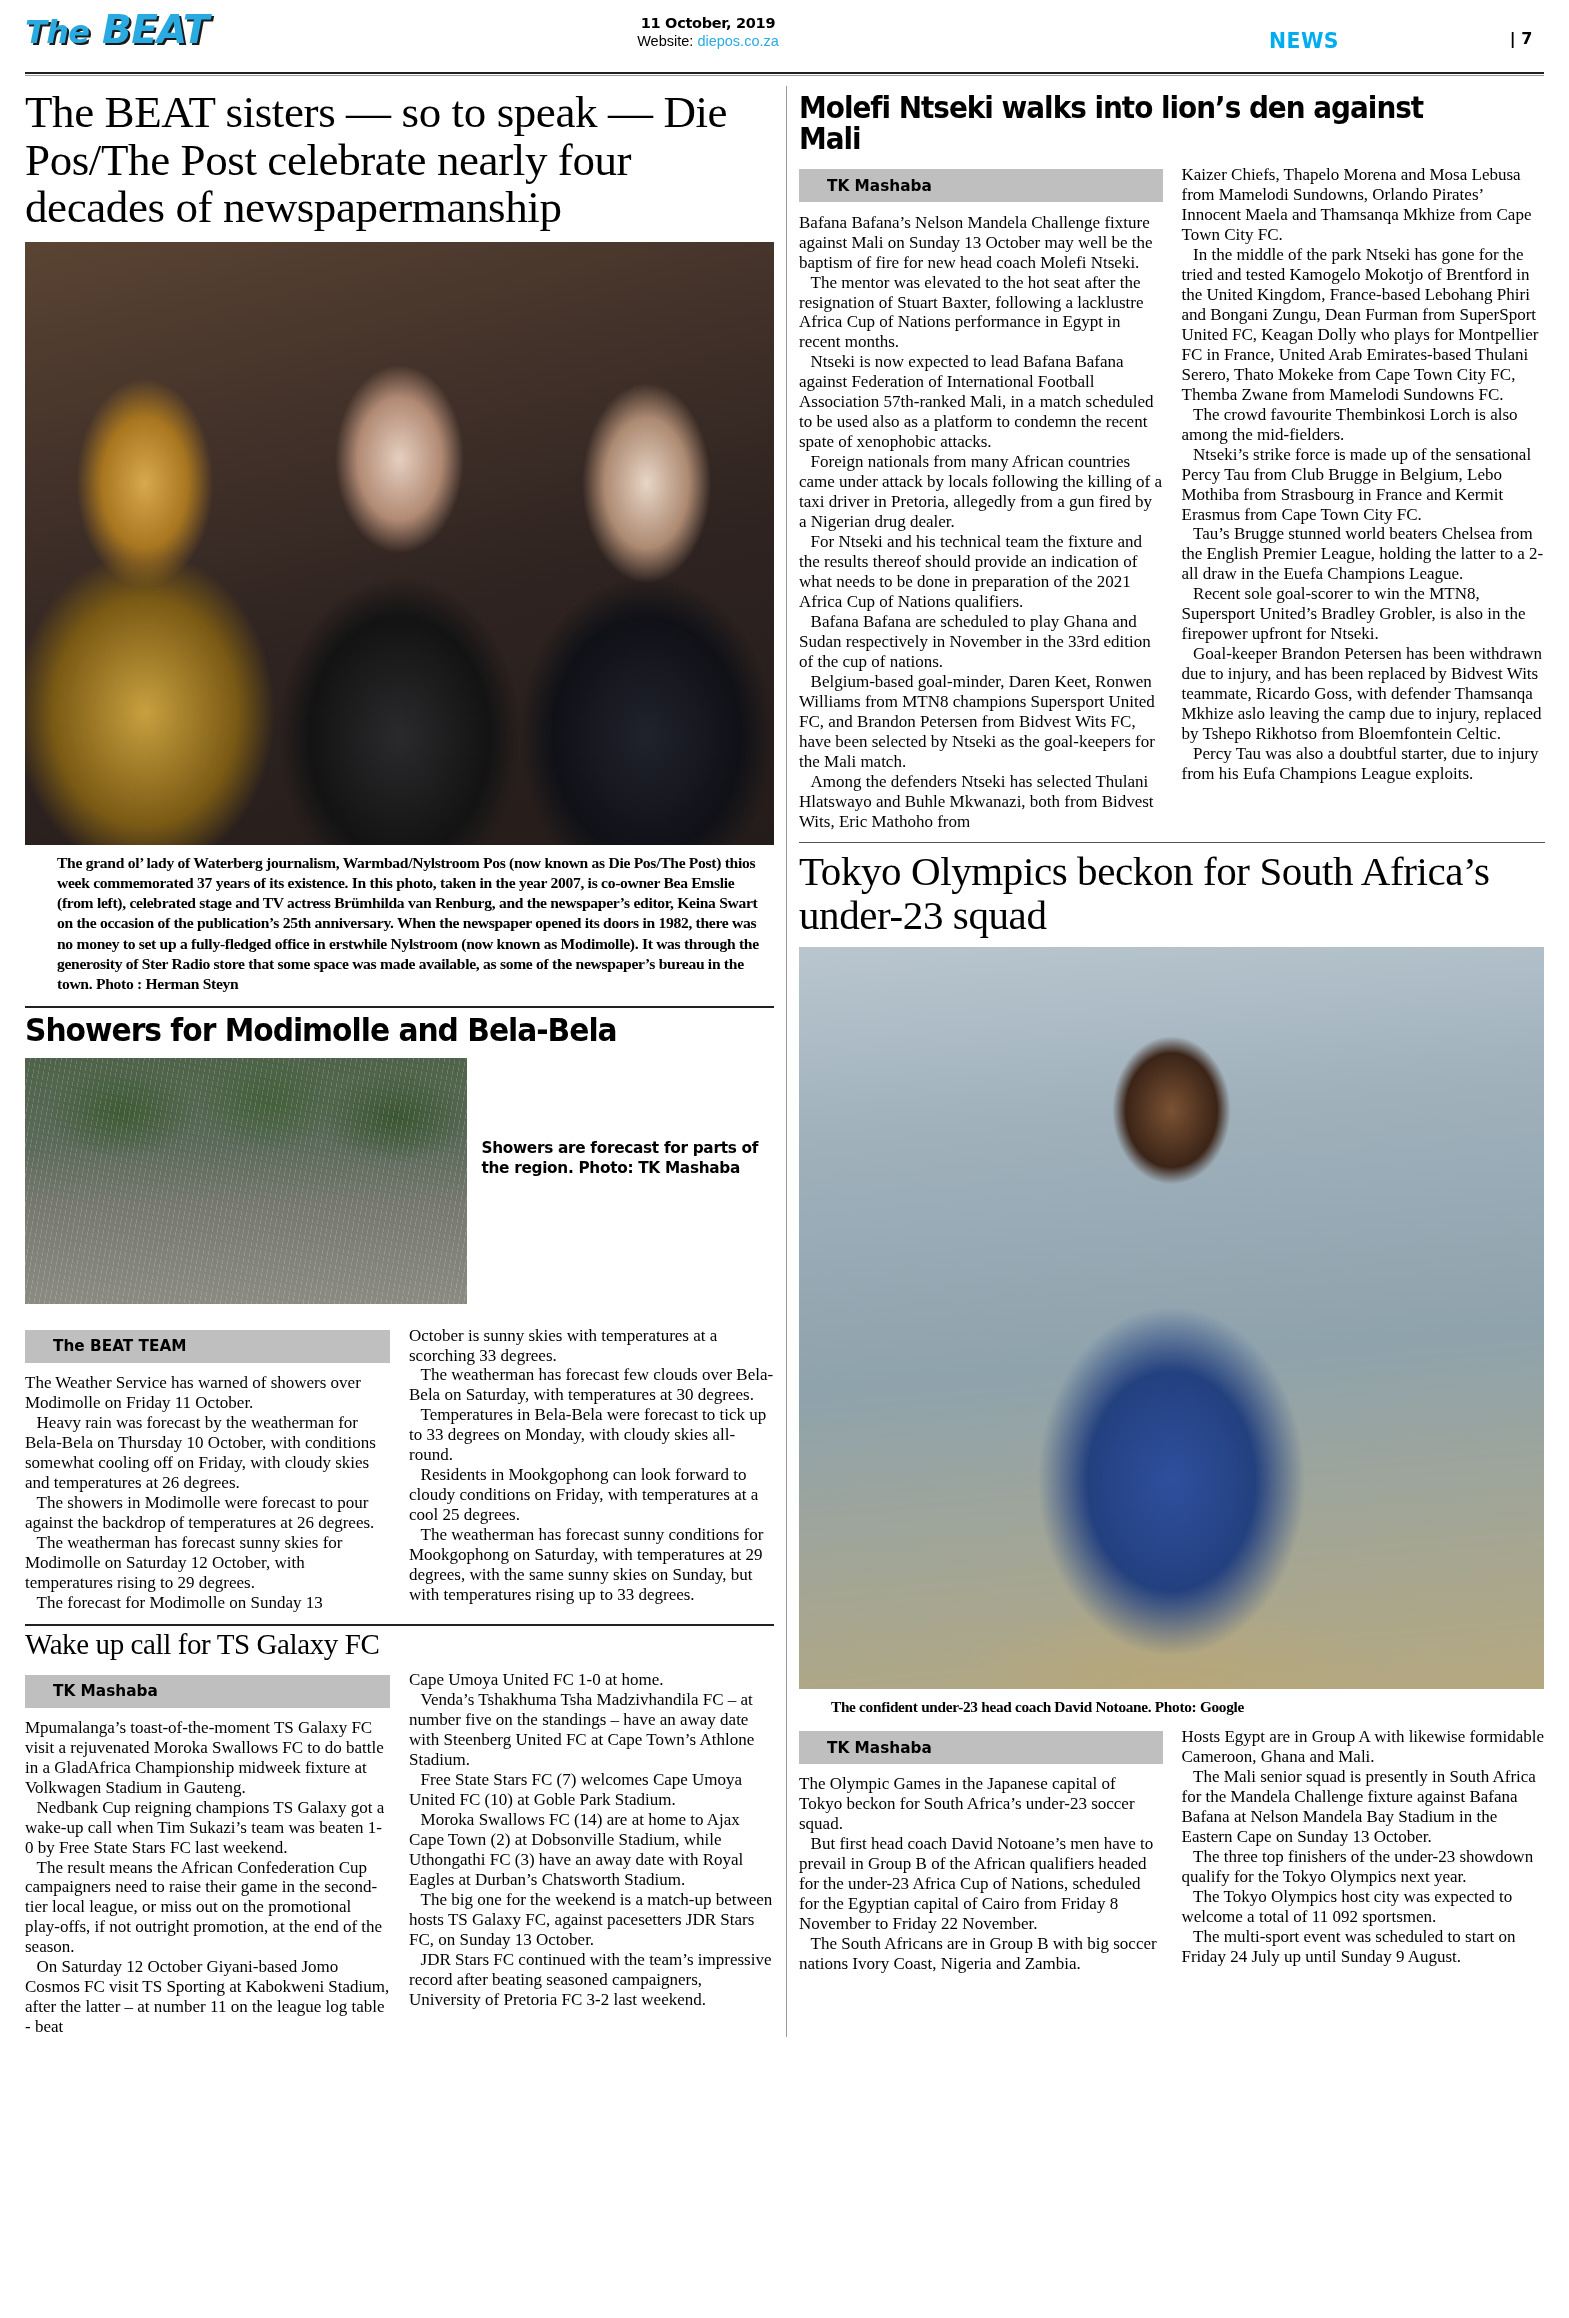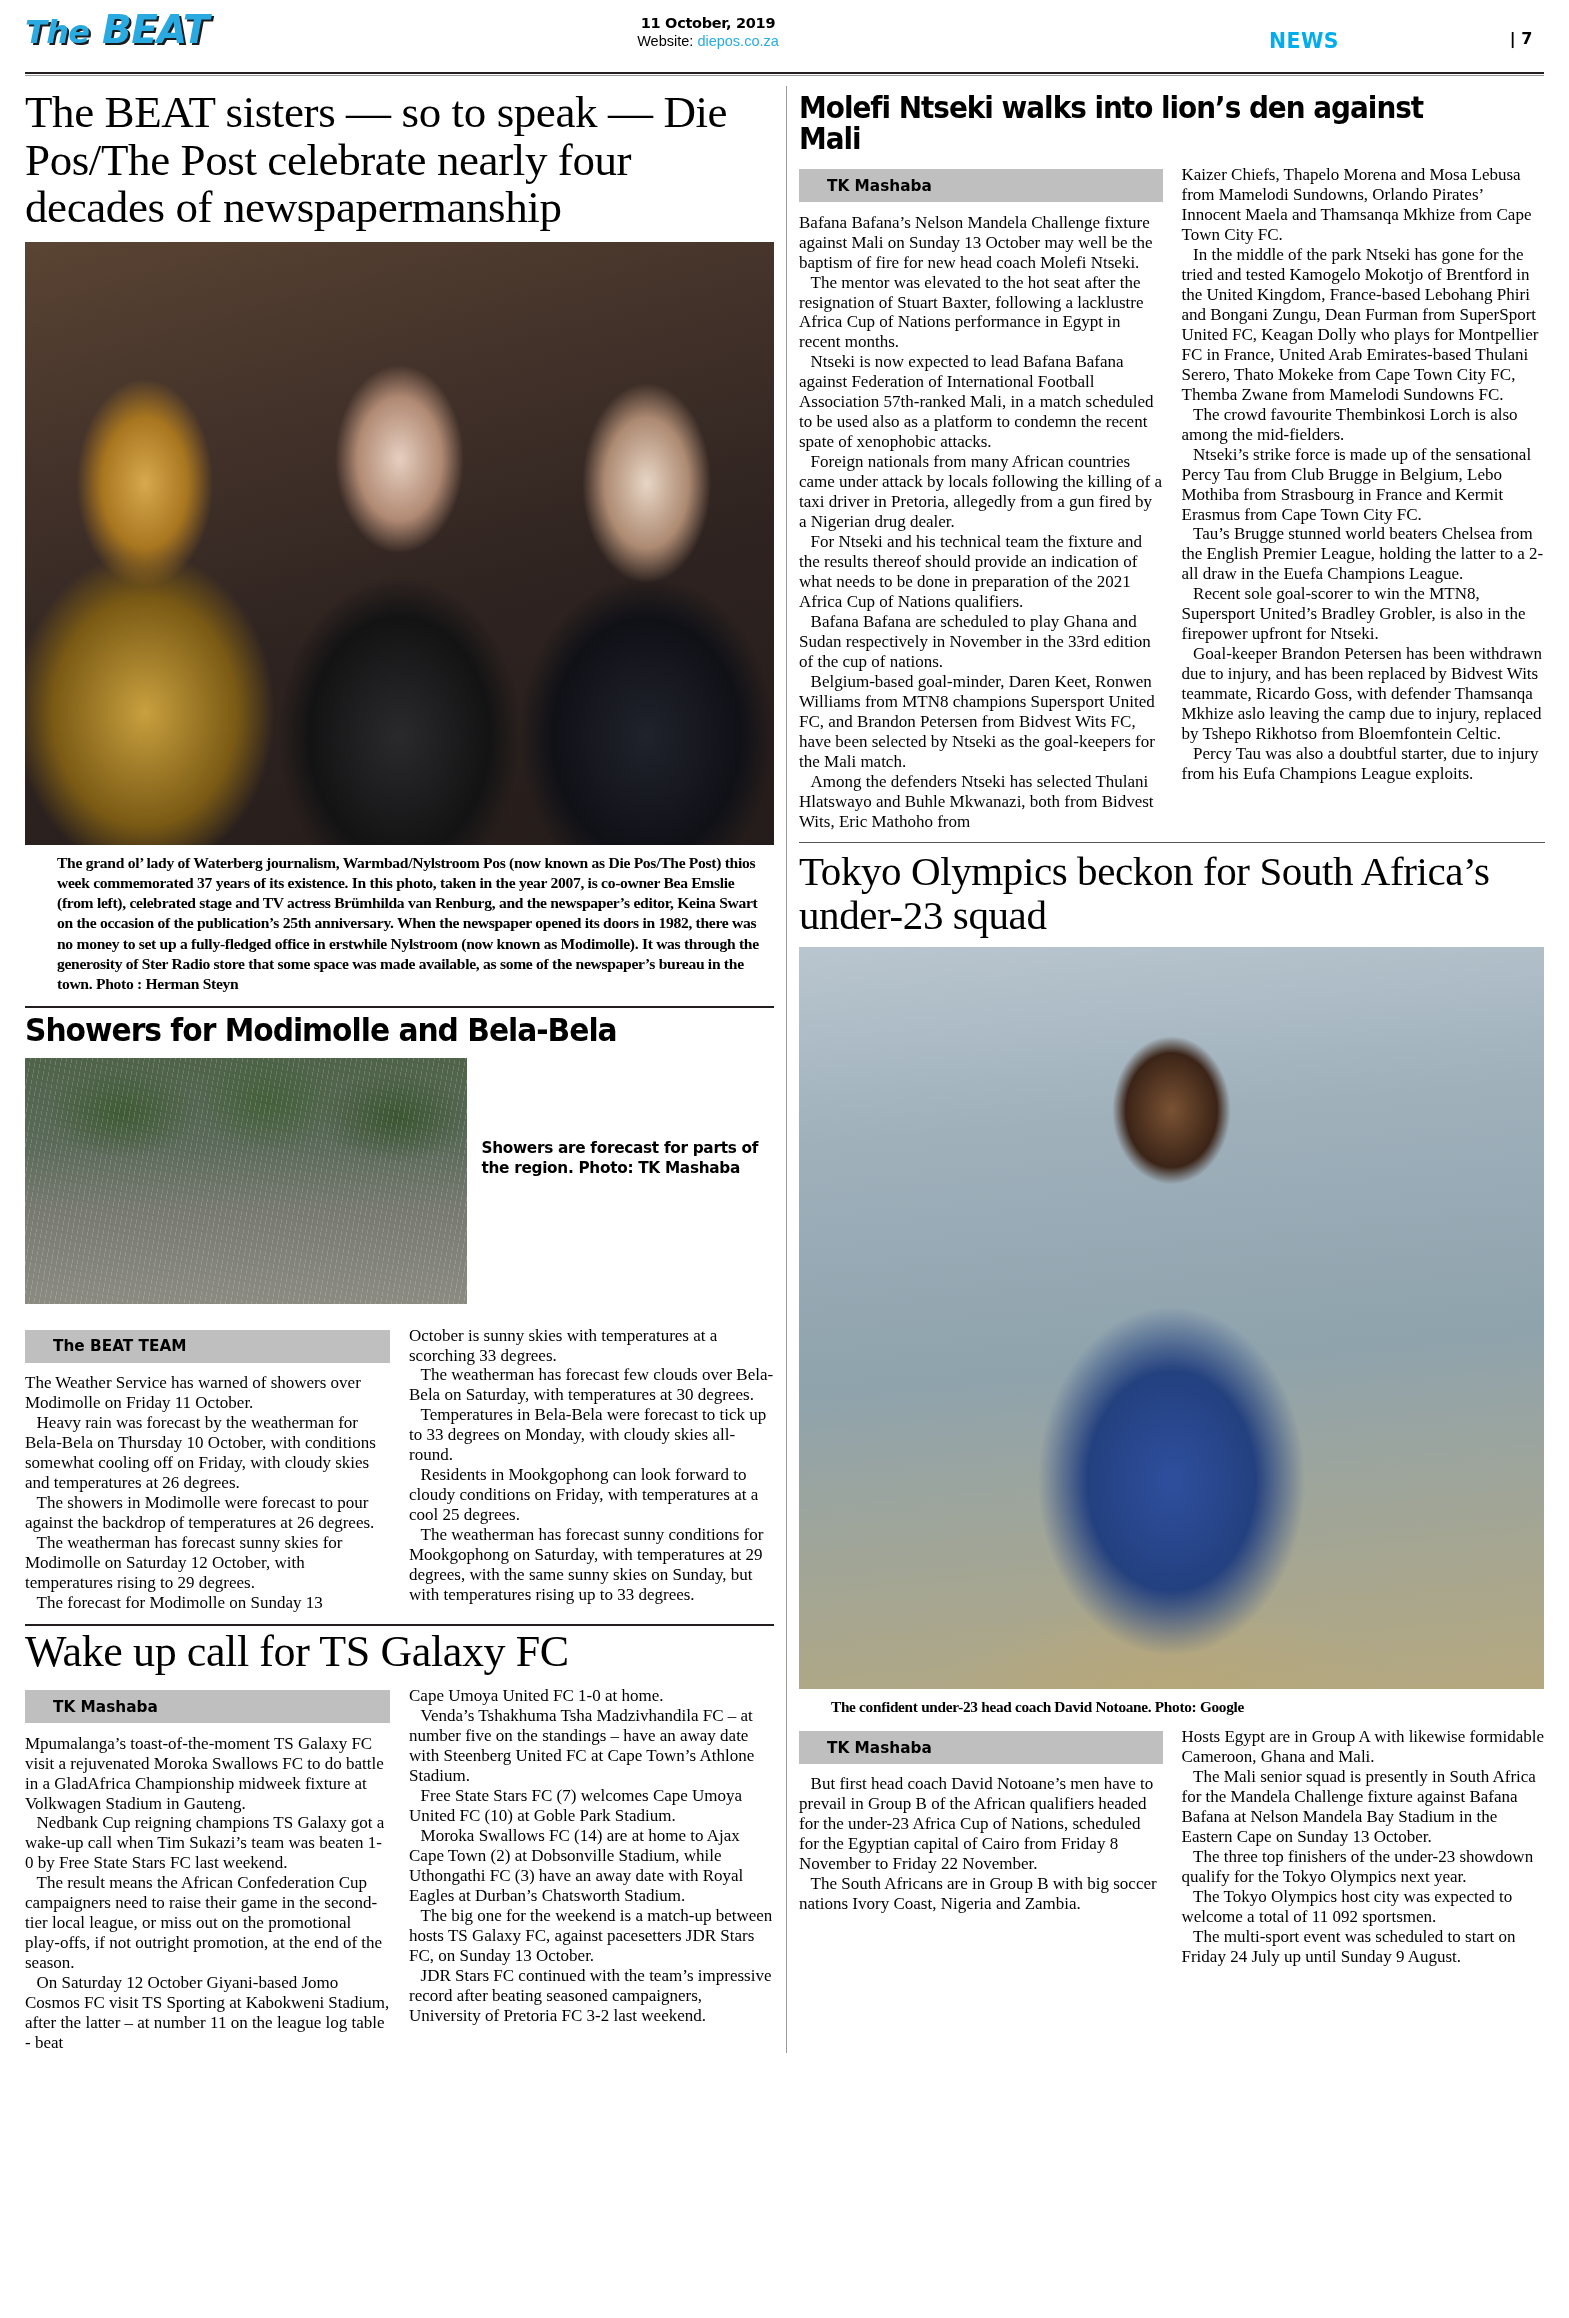--- a/index.html
+++ b/index.html
@@ -52,21 +52,21 @@
   .col-div   { width: 25px; flex:none; display:flex; justify-content:center; }
   .col-div i { display:block; width:1.5px; background:#9a9a9a; height:100%; }
   .col-right { width: 746px; flex:none; }
 
   
   h1.serif-head {
     font-family: "Liberation Serif", serif;
     font-weight: 400; font-size: 45px; line-height: 1.06;
     margin: 2.9px 0 10.2px 0; letter-spacing: -0.4px;
   }
-  h1.serif-head.small { font-size: 44px; }
+  h1.serif-head.small { font-size: 29px; }
   h2.sans-head {
     font-family: "DejaVu Sans", sans-serif;
     font-weight: 700; font-size: 32px; line-height: 1.05;
     margin: 5.8px 0 10.2px 0; letter-spacing: -1.1px;
     transform: scaleX(0.93); transform-origin: left center;
   }
 
   
   .photo { position:relative; overflow:hidden; background:#2b2b2b; }
   .photo-main { width:749px; height:603px; }
@@ -274,20 +274,21 @@
         <h1 class="serif-head" style="font-size:41px;">Tokyo Olympics beckon for South Africa’s under-23 squad</h1>
         <div class="photo img-coach" style="width:745px;height:742px;"></div>
         <div class="cap-bold sm">The confident under-23 head coach David Notoane. Photo: Google</div>
 
         <div class="subcols" style="margin-top:10.2px;">
           <div class="subcol">
             <div class="byline">
               <span>TK Mashaba</span>
             </div>
             <div class="body-text">
+              <p class="first">The Olympic Games in the Japanese capital of Tokyo beckon for South Africa’s under-23 soccer squad.</p>
               <p>But first head coach David Notoane’s men have to prevail in Group B of the African qualifiers headed for the under-23 Africa Cup of Nations, scheduled for the Egyptian capital of Cairo  from Friday 8 November to Friday 22 November.</p>
               <p>The South Africans are in Group B with big soccer nations Ivory Coast, Nigeria and Zambia.</p>
             </div>
           </div>
           <div class="subcol">
             <div class="body-text">
               <p class="first">Hosts Egypt are in Group A with likewise formidable Cameroon, Ghana and Mali.</p>
               <p>The Mali senior squad is presently in South Africa for the Mandela Challenge fixture against Bafana Bafana at Nelson Mandela Bay Stadium in the Eastern Cape on Sunday 13 October.</p>
               <p>The three top finishers of the under-23 showdown qualify for the Tokyo Olympics next year.</p>
               <p>The Tokyo Olympics host city was expected to welcome a total of 11 092 sportsmen.</p>

